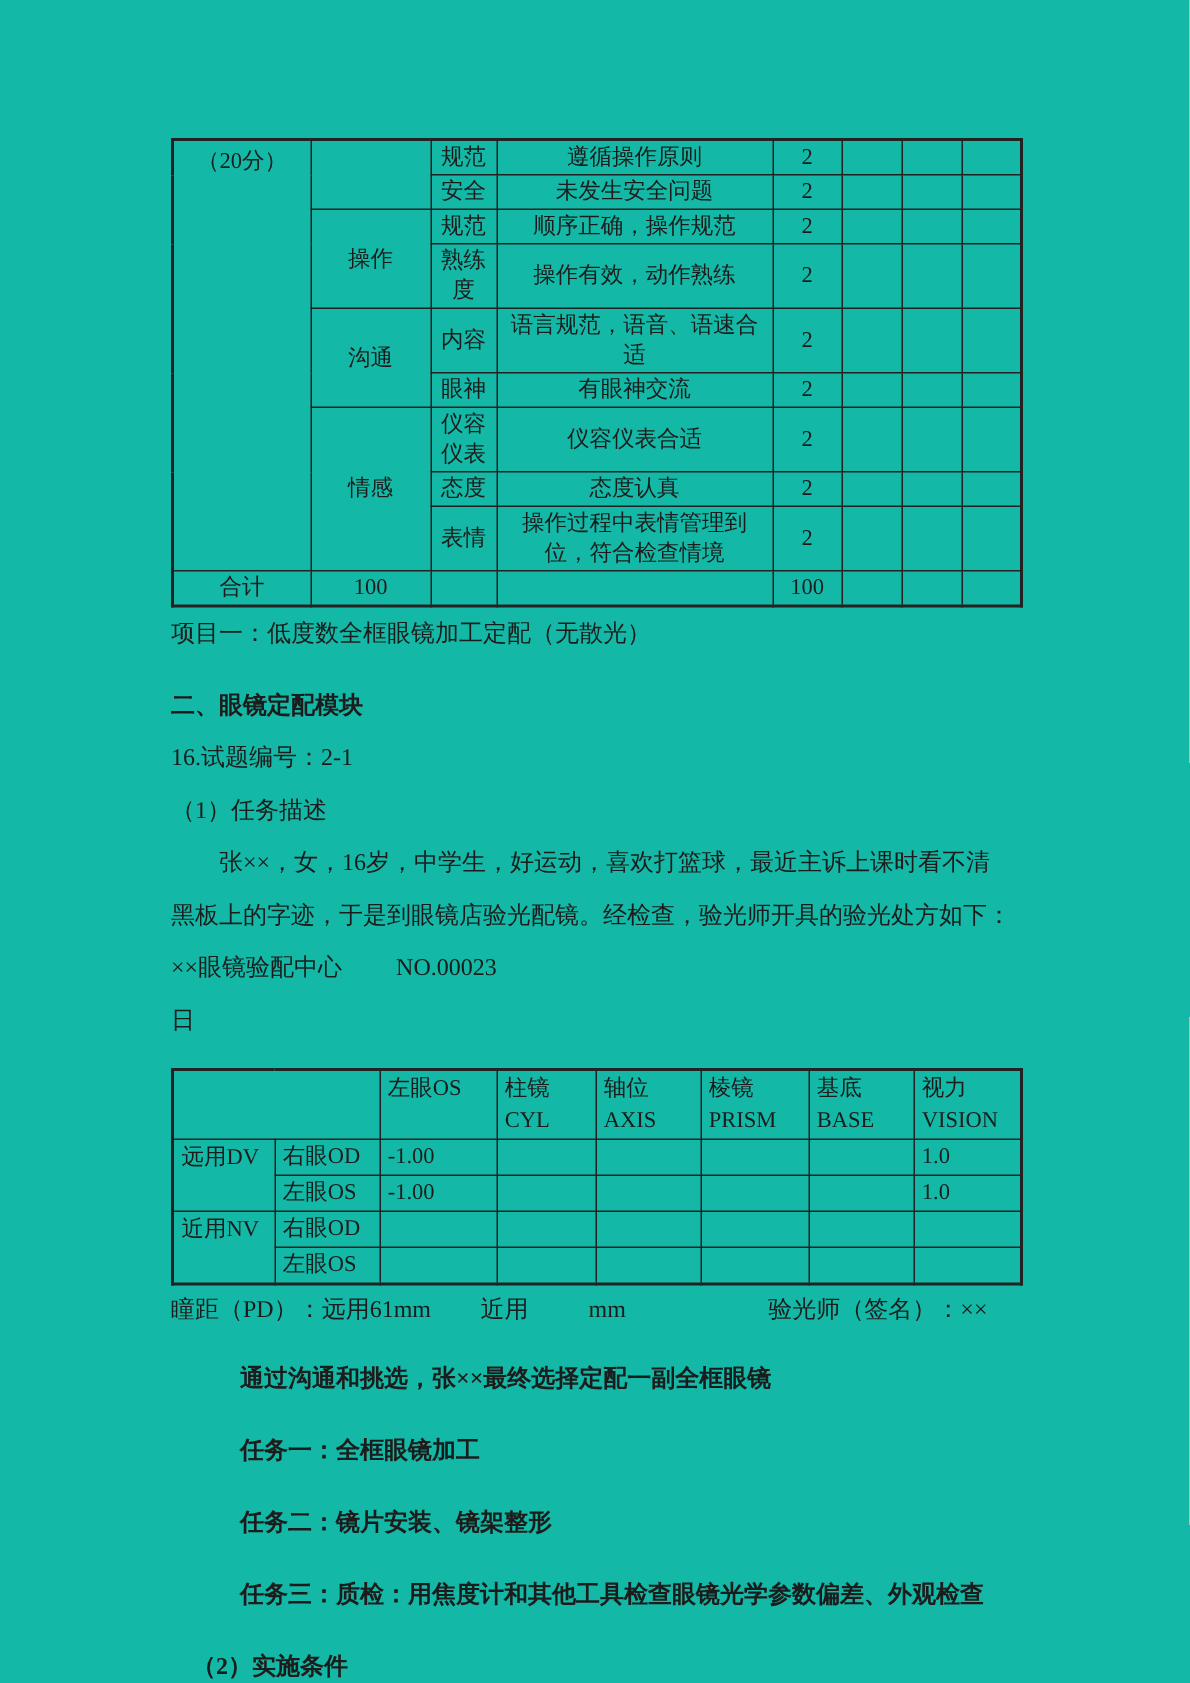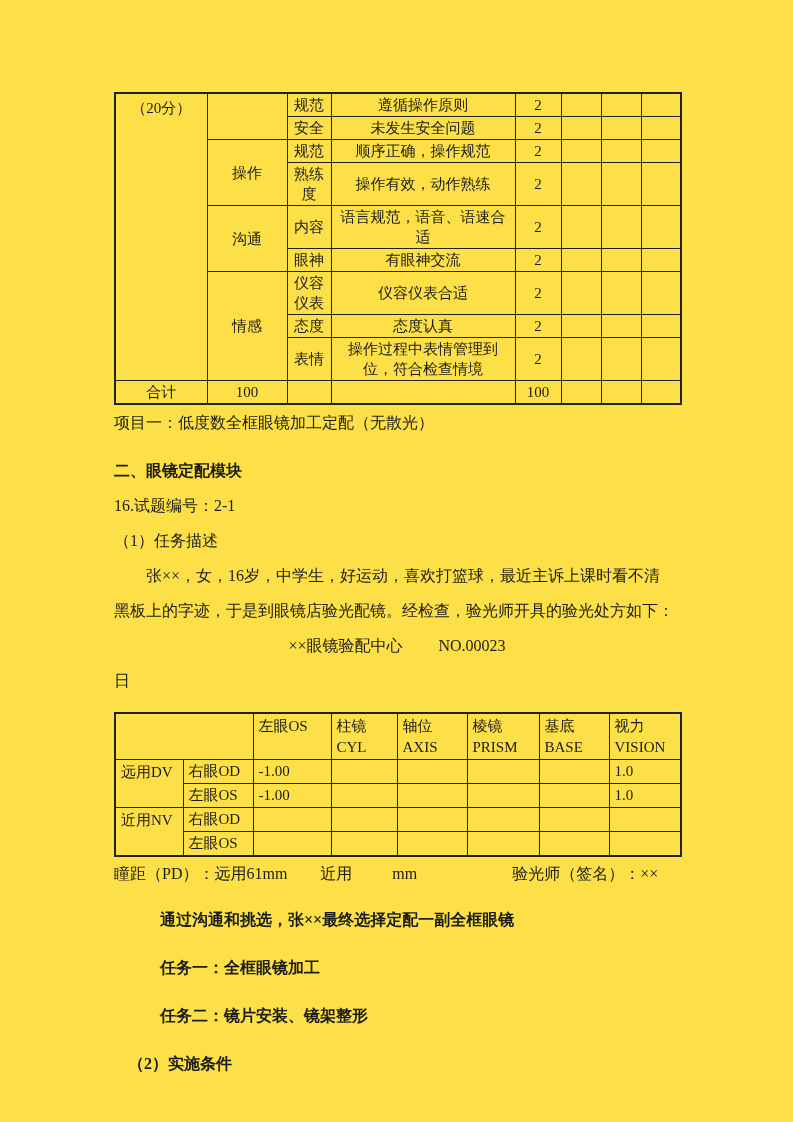--- a/index.html
+++ b/index.html
@@ -1,19 +1,19 @@
 <!DOCTYPE html>
 <html><head>
 <meta charset="utf-8">
 <style>
   html,body{margin:0;padding:0;background:#e8e8e8;}
   .page{
     position:relative;
     width:793px;height:1122px;
-    background:#fde047;
+    background:#14b8a6;
     font-family:"Liberation Serif","DejaVu Serif",serif;
     color:#1c1c1c;
     font-size:16px;
     overflow:hidden;
   }
   .content{position:absolute;left:114px;top:0;width:566px;padding-top:92px;}
 
   
   table{border-collapse:collapse;table-layout:fixed;width:566px;font-size:15px;color:#1c1c1c;}
   td{border:1px solid #222;padding:1px 2px;overflow:hidden;}
@@ -26,21 +26,21 @@
 
   .rx-table{border:2px solid #222;margin-top:14px;}
   .rx-table td{text-align:left;vertical-align:middle;padding-left:5px;line-height:21px;}
   .rx-table .rx-th{white-space:pre-line;vertical-align:top;padding-top:2px;}
   .rx-table .vtop{vertical-align:top;padding-top:2px;}
 
   
   .line{margin:0;line-height:35px;white-space:pre;}
   .bold{font-weight:bold;}
   .indent2{padding-left:32px;}
-  .center{text-align:center;white-space:pre;}
+  .center{white-space:pre;}
   .first{margin-top:13px;}
 
   .pd-line{margin:2px 0 0 0;line-height:30px;white-space:pre;}
   .pd-seg{display:inline-block;}
   .pd-seg2{margin-left:33px;}
   .pd-seg3{margin-left:40px;}
   .pd-seg4{margin-left:95px;}
 
   .close-line{margin:14px;line-height:34px;white-space:pre;font-weight:bold;}
 </style>
@@ -225,16 +225,17 @@
           <td></td>
         </tr>
       </tbody>
     </table>
 
     <p class="pd-line"><span class="pd-seg">瞳距（PD）：远用61mm</span><span class="pd-seg pd-seg2">近用</span><span class="pd-seg pd-seg3">mm</span><span class="pd-seg pd-seg4">验光师（签名）：××</span></p>
 
     <p class="close-line indent2">通过沟通和挑选，张××最终选择定配一副全框眼镜</p>
     <p class="close-line indent2">任务一：全框眼镜加工</p>
     <p class="close-line indent2">任务二：镜片安装、镜架整形</p>
+    <p class="close-line indent2">任务三：质检：用焦度计和其他工具检查眼镜光学参数偏差、外观检查</p>
     <p class="close-line">（2）实施条件</p>
 
   </div>
 </div>
 
 </body></html>

